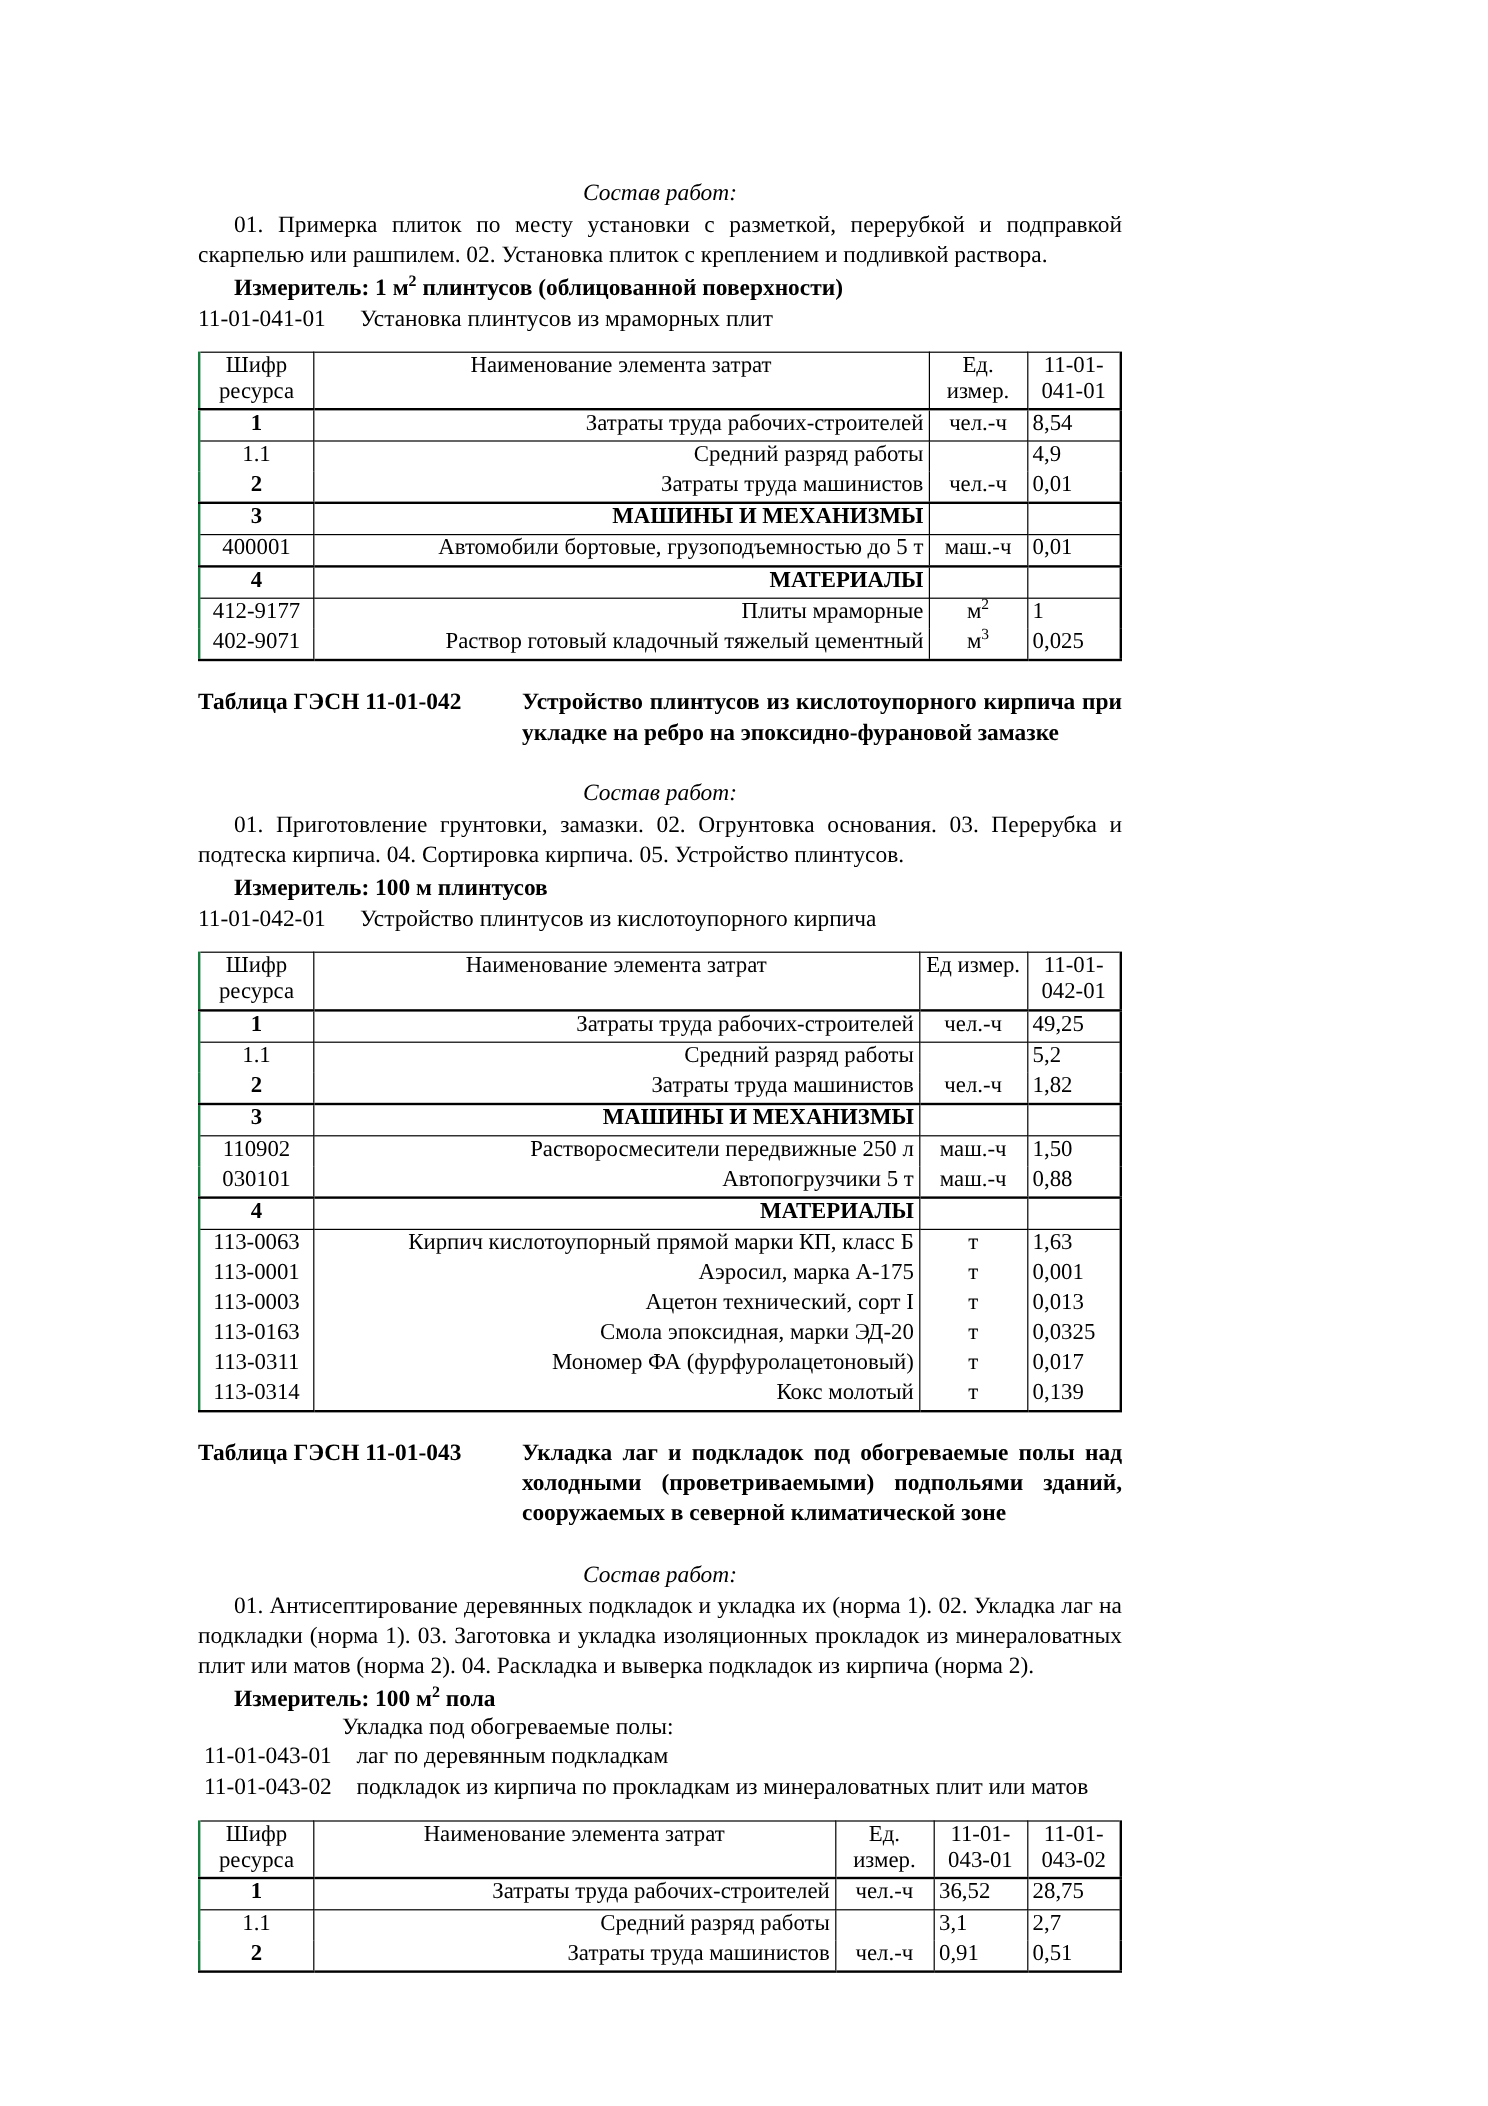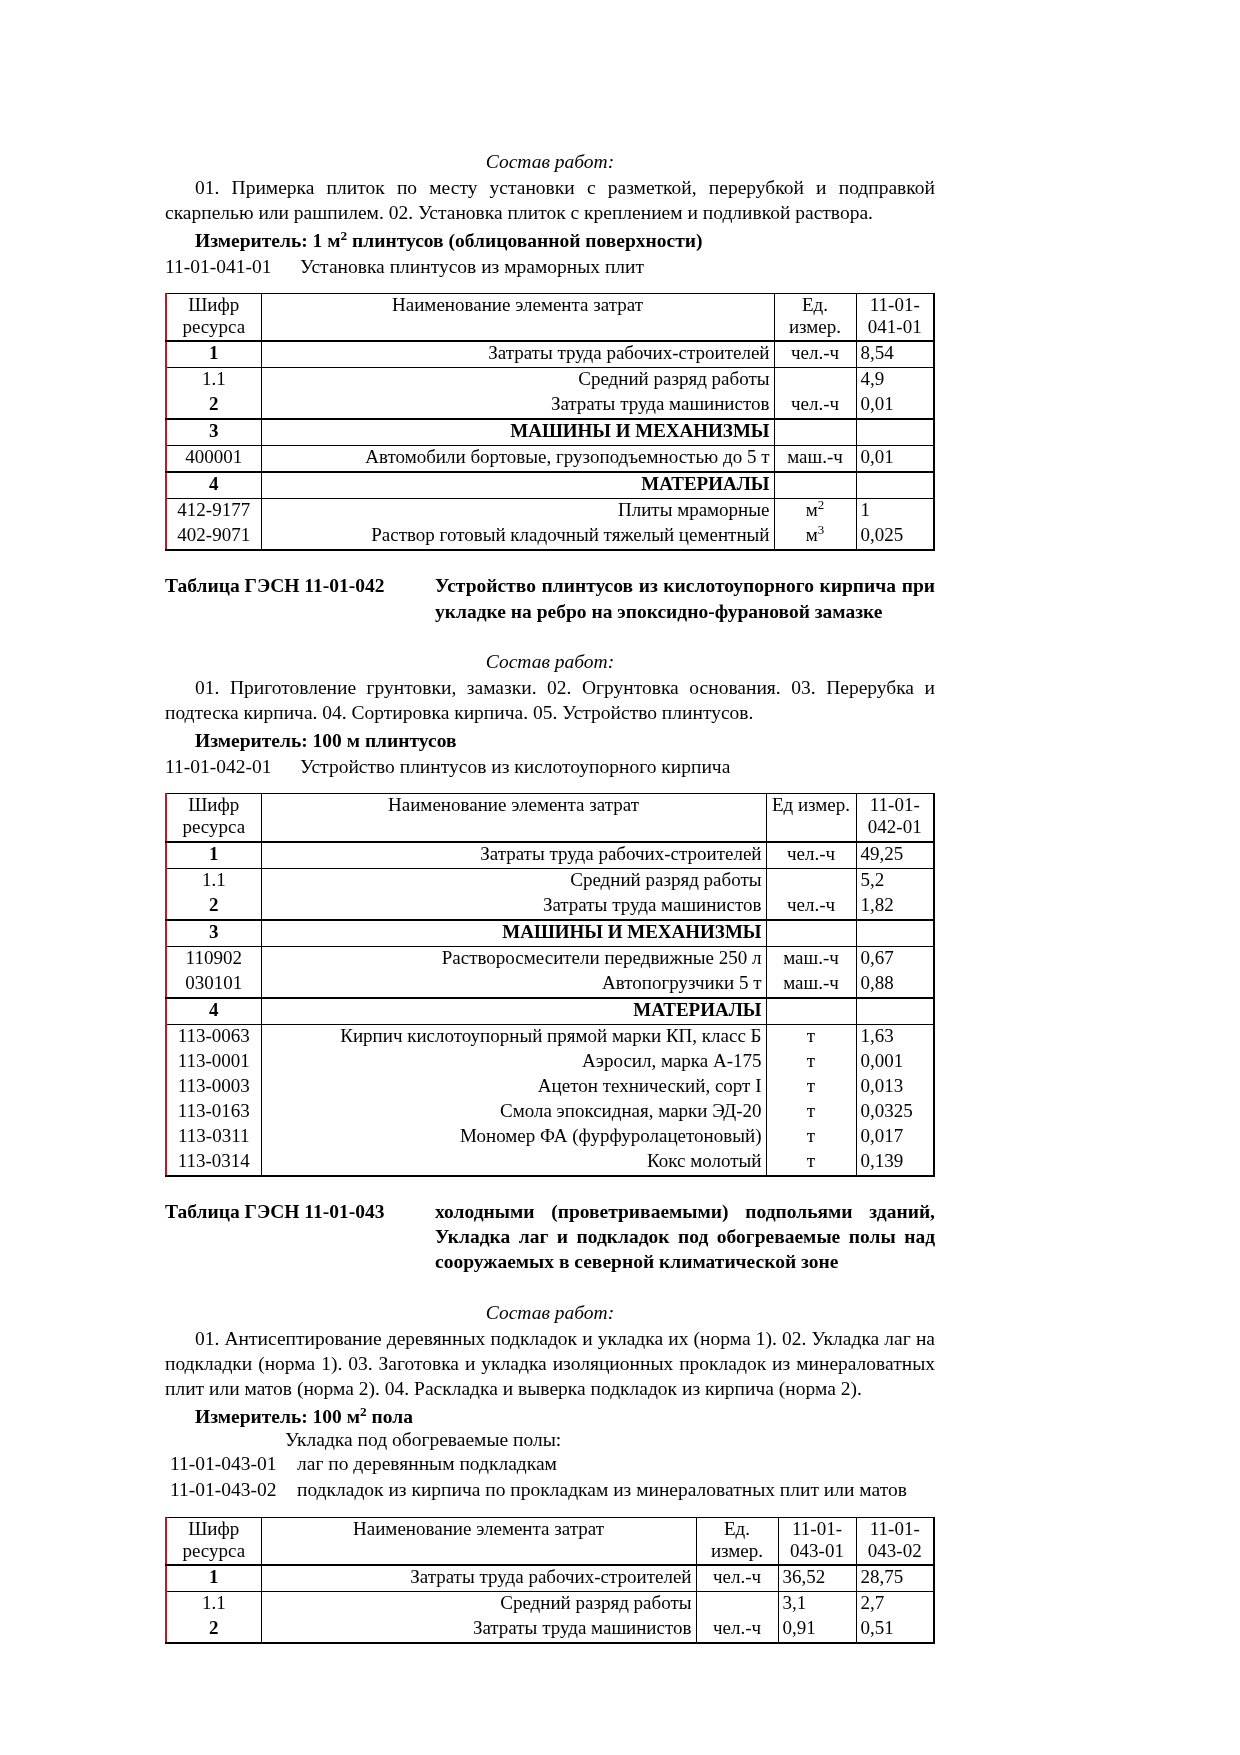--- a/index.html
+++ b/index.html
@@ -145,21 +145,21 @@
     padding-bottom: 2px;
   }
   table.res thead td.hd {
     height: auto;
   }
   table.res td.b { font-weight: bold; }
 
   .val-r { text-align: right; padding-right: 16px; }
 
   
-  table.res { border-left: 2px solid #b91c1c; border-right: 2px solid #000; border-radius: 10px; }
+  table.res { border-left: 2px solid #15803d; border-right: 2px solid #000; border-radius: 10px; }
 </style>
 </head>
 <body>
 
 <div class="page">
  <div class="content">
 
   <div>
     <p class="center-italic">Состав работ:</p>
     <p class="body-par">01. Примерка плиток по месту установки с разметкой, перерубкой и подправкой скарпелью или рашпилем. 02. Установка плиток с креплением и подливкой раствора.</p>
@@ -303,21 +303,21 @@
         <tr class="sec-start">
           <td class="c-code b">3</td>
           <td class="c-name b">МАШИНЫ И МЕХАНИЗМЫ</td>
           <td class="c-unit"></td>
           <td class="c-val"></td>
         </tr>
         <tr>
           <td class="c-code" style="border-top:none;border-bottom:none">110902</td>
           <td class="c-name" style="border-top:none;border-bottom:none">Растворосмесители передвижные 250 л</td>
           <td class="c-unit" style="border-top:none;border-bottom:none">маш.-ч</td>
-          <td class="c-val val-r" style="border-top:none;border-bottom:none">0,67</td>
+          <td class="c-val val-r" style="border-top:none;border-bottom:none">1,50</td>
         </tr>
         <tr>
           <td class="c-code" style="border-top:none">030101</td>
           <td class="c-name" style="border-top:none">Автопогрузчики 5 т</td>
           <td class="c-unit" style="border-top:none">маш.-ч</td>
           <td class="c-val val-r" style="border-top:none">0,88</td>
         </tr>
         <tr class="sec-start">
           <td class="c-code b">4</td>
           <td class="c-name b">МАТЕРИАЛЫ</td>
@@ -361,22 +361,22 @@
           <td class="c-val val-r" style="border-top:none">0,139</td>
         </tr>
       </tbody>
     </table>
   </div>
 
   <div>
     <div class="tbl-heading">
       <div class="th-label">Таблица ГЭСН 11-01-043</div>
       <div class="th-title">
+        <span class="j">Укладка лаг и подкладок под обогреваемые полы над</span>
         <span class="j">холодными (проветриваемыми) подпольями зданий,</span>
-        <span class="j">Укладка лаг и подкладок под обогреваемые полы над</span>
         <span class="last">сооружаемых в северной климатической зоне</span>
       </div>
     </div>
 
     <p class="center-italic" style="margin-top:26px">Состав работ:</p>
     <p class="body-par">01. Антисептирование деревянных подкладок и укладка их (норма 1). 02. Укладка лаг на подкладки (норма 1). 03. Заготовка и укладка изоляционных прокладок из минераловатных плит или матов (норма 2). 04. Раскладка и выверка подкладок из кирпича (норма 2).</p>
     <p class="meas">Измеритель: 100 м<sup>2</sup> пола</p>
     <p class="sub-center">Укладка под обогреваемые полы:</p>
     <p class="norm-line-narrow"><span class="code">11-01-043-01</span><span>лаг по деревянным подкладкам</span></p>
     <p class="norm-line-narrow"><span class="code">11-01-043-02</span><span>подкладок из кирпича по прокладкам из минераловатных плит или матов</span></p>

